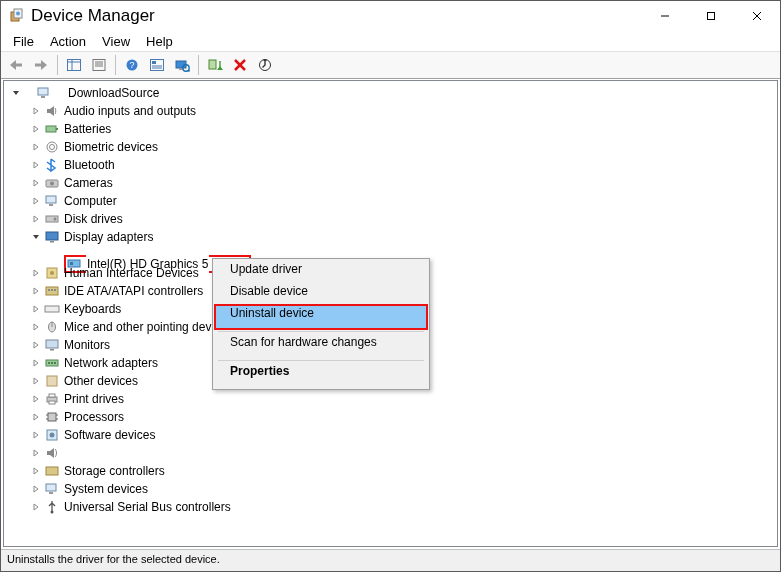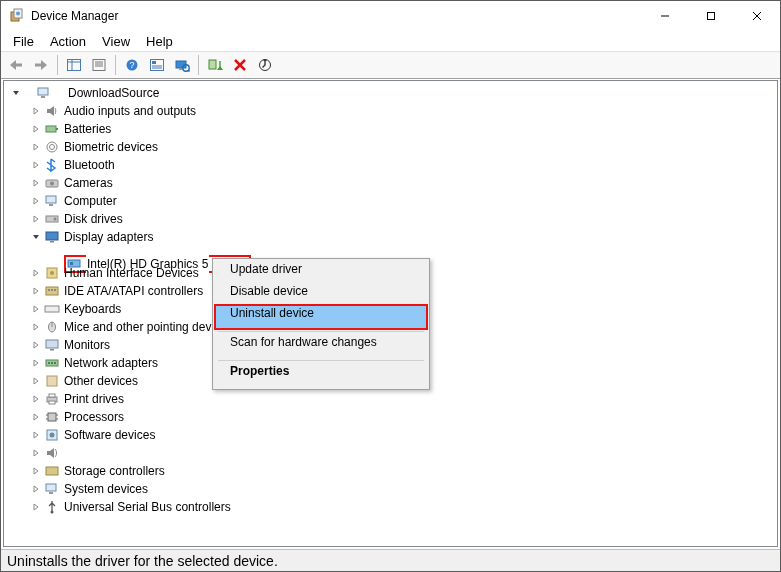--- a/index.html
+++ b/index.html
@@ -2,21 +2,21 @@
 <html><head>
 <meta charset="utf-8">
 <style>
   * { box-sizing: border-box; font-family: "Segoe UI", Tahoma, sans-serif; }
   html,body { margin:0; padding:0; }
   body { width:781px; height:572px; background:#fff; border:1px solid #5a5a5a; position:relative; overflow:hidden; }
 
   
   .titlebar { height:30px; display:flex; align-items:center; padding:0 0 0 8px; }
   .titlebar .app-icon { width:16px; height:16px; margin-right:6px; position:relative; }
-  .titlebar .title { font-size:12px; color:#000; flex:1; }
+  .titlebar .title { font-size:17px; color:#000; flex:1; }
   .win-controls { display:flex; height:30px; }
   .win-btn { width:46px; height:30px; display:flex; align-items:center; justify-content:center; color:#000; }
   .win-btn svg { width:10px; height:10px; }
 
   
   .menubar { height:20px; display:flex; align-items:center; padding:0 4px; font-size:13px; }
   .menubar .menu-item { padding:2px 8px; cursor:default; }
 
   
   .toolbar { height:28px; border-top:1px solid #e1e1e1; border-bottom:1px solid #a0a0a0; display:flex; align-items:center; padding:0 4px; gap:3px; background:#f8f8f8; }
@@ -38,21 +38,21 @@
 
   
   .ctx-menu { position:absolute; left:211px; top:257px; width:218px; background:#f0f0f0; border:1px solid #a0a0a0; box-shadow:2px 2px 4px rgba(0,0,0,.25); padding:3px; font-size:12px; }
   .ctx-item { height:22px; display:flex; padding:0 10px 0 14px; }
   .ctx-item.hl { background:#90c8f6; position:relative; }
   .ctx-item.hl::before { content:""; position:absolute; inset:-2px; border:2px solid #e11; pointer-events:none; }
   .ctx-sep { height:1px; background:#d0d0d0; margin:3px 2px; }
   .ctx-item.bold { font-weight:600; }
 
   
-  .statusbar { position:absolute; left:0; right:0; bottom:0; height:22px; border-top:1px solid #c0c0c0; background:#f0f0f0; padding:3px 6px; font-size:14px; color:#000; }
+  .statusbar { position:absolute; left:0; right:0; bottom:0; height:22px; border-top:1px solid #c0c0c0; background:#f0f0f0; padding:3px 6px; font-size:11px; color:#000; }
 
   
   .chev svg { width:10px; height:10px; }
 </style>
 </head>
 <body>
 
 <div class="titlebar">
   <span class="app-icon">
     <svg viewBox="0 0 16 16">

